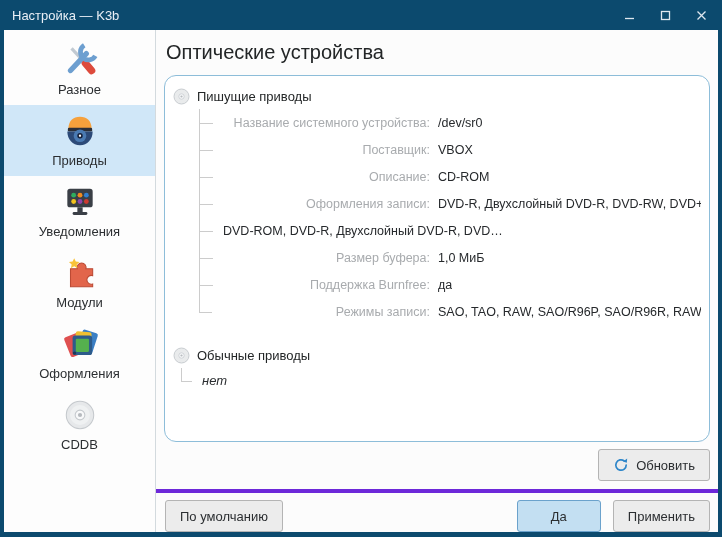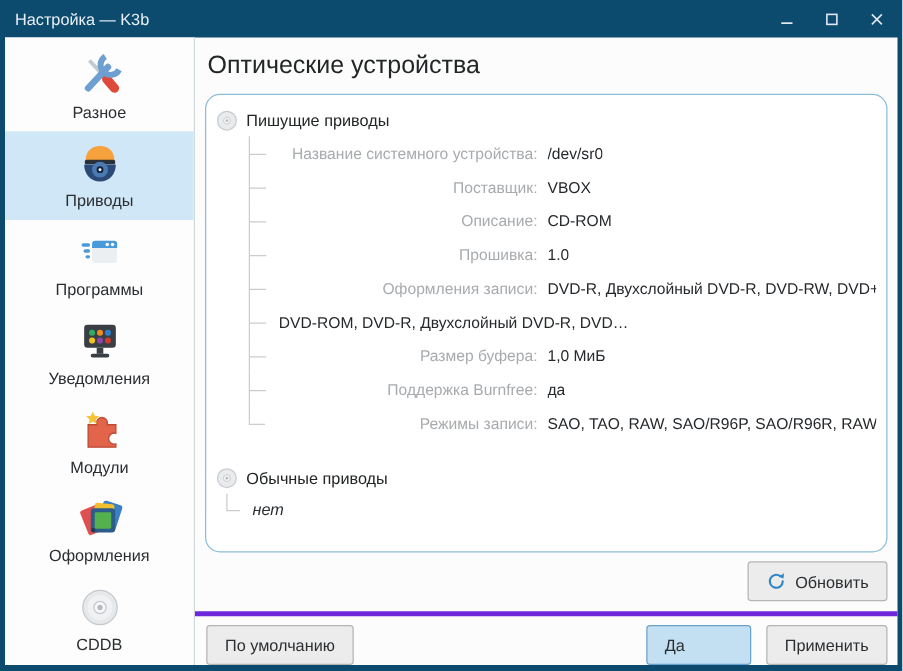--- a/index.html
+++ b/index.html
@@ -53,21 +53,21 @@
   .tree-gap { height:17px; }
 
   .none-row { height:24px; display:flex; align-items:center; }
   .l-branch { width:14px; height:100%; margin-left:8px; position:relative; flex:0 0 14px; }
   .l-branch::before { content:""; position:absolute; left:0; top:0; width:1px; height:55%; background:#cccccc; }
   .l-branch::after { content:""; position:absolute; left:0; top:55%; width:11px; height:1px; background:#cccccc; }
   .none-label { font-style:italic; font-size:13px; color:#2b2e31; margin-left:7px; }
 
   
   .refresh-row { display:flex; justify-content:flex-end; padding:7px 0 8px; }
-  .btn { display:inline-flex; align-items:center; justify-content:space-between; gap:7px; height:32px; background:#ececec; border:1px solid #b4b4b4; border-radius:3px; font-size:13px; color:#2b2e31; padding:0 14px; cursor:pointer; font-family:inherit; }
+  .btn { display:inline-flex; align-items:center; justify-content:center; gap:7px; height:32px; background:#ececec; border:1px solid #b4b4b4; border-radius:3px; font-size:13px; color:#2b2e31; padding:0 14px; cursor:pointer; font-family:inherit; }
   .btn .btn-icon { width:16px; height:16px; display:flex; }
   .btn-primary { background:#c3dff2; border-color:#6ba2cc; min-width:84px; }
 
   .footer { border-top:4px solid #6d28d9; margin:0 -8px; padding:7px 8px 0 9px; display:flex; align-items:flex-start; }
   .footer-spacer { flex:1 1 auto; }
   .footer .btn + .btn { margin-left:12px; }
 </style>
 </head>
 <body>
 
@@ -117,34 +117,20 @@
             <rect x="6.5" y="15" width="23" height="3.4" rx="1.2" fill="#2b2f38"></rect>
             <path d="M6 18.5 L30 18.5 C30 26 25 31.5 18 31.5 C11 31.5 6 26 6 18.5 Z" fill="#2c4a78"></path>
             <circle cx="18" cy="22.5" r="6" fill="#4a7ab2"></circle>
             <circle cx="18" cy="22.5" r="2.6" fill="#16213a"></circle>
             <circle cx="18" cy="22.5" r="1.1" fill="#ffffff"></circle>
           </svg>
         </span>
         <span class="sidebar-label">Приводы</span>
       </div>
 
-      <div class="sidebar-item">
-        <span class="icon">
-          <svg viewBox="0 0 36 36">
-            <rect x="12" y="9" width="19" height="17" rx="2.5" fill="#eceff1"></rect>
-            <path d="M12 11.5 a2.5 2.5 0 0 1 2.5-2.5 h14 a2.5 2.5 0 0 1 2.5 2.5 v3 h-19 Z" fill="#4a9ad9"></path>
-            <circle cx="23.5" cy="12" r="1.3" fill="#ffffff"></circle>
-            <circle cx="27.5" cy="12" r="1.3" fill="#ffffff"></circle>
-            <rect x="4" y="11" width="6.5" height="2.6" rx="1.3" fill="#4a9ad9"></rect>
-            <rect x="5.5" y="15.5" width="5" height="2.6" rx="1.3" fill="#4a9ad9"></rect>
-            <rect x="7" y="20" width="3.5" height="2.6" rx="1.3" fill="#4a9ad9"></rect>
-          </svg>
-        </span>
-        <span class="sidebar-label">Программы</span>
-      </div>
 
       <div class="sidebar-item">
         <span class="icon">
           <svg viewBox="0 0 36 36">
             <rect x="6" y="5.5" width="24" height="17.5" rx="2.5" fill="#3a3f46"></rect>
             <circle cx="12" cy="11.5" r="2.3" fill="#2fae5f"></circle>
             <circle cx="18" cy="11.5" r="2.3" fill="#f08c1f"></circle>
             <circle cx="24" cy="11.5" r="2.3" fill="#2f7fd0"></circle>
             <circle cx="12" cy="17.5" r="2.3" fill="#f2c21d"></circle>
             <circle cx="18" cy="17.5" r="2.3" fill="#8e44ad"></circle>
@@ -232,25 +218,20 @@
           <span class="prop-label">Поставщик:</span>
           <span class="prop-value">VBOX</span>
         </div>
         <div class="prop-row">
           <span class="branch"></span>
           <span class="prop-label">Описание:</span>
           <span class="prop-value">CD-ROM</span>
         </div>
         <div class="prop-row">
           <span class="branch"></span>
-          <span class="prop-label">Прошивка:</span>
-          <span class="prop-value">1.0</span>
-        </div>
-        <div class="prop-row">
-          <span class="branch"></span>
           <span class="prop-label">Оформления записи:</span>
           <span class="prop-value">DVD-R, Двухслойный DVD-R, DVD-RW, DVD+…</span>
         </div>
         <div class="prop-row">
           <span class="branch"></span>
           <span class="prop-value">DVD-ROM, DVD-R, Двухслойный DVD-R, DVD…</span>
         </div>
         <div class="prop-row">
           <span class="branch"></span>
           <span class="prop-label">Размер буфера:</span>

